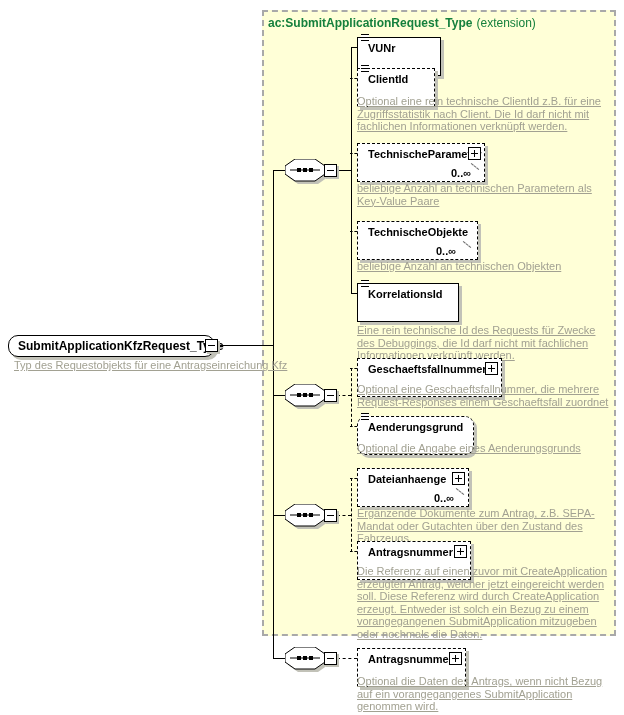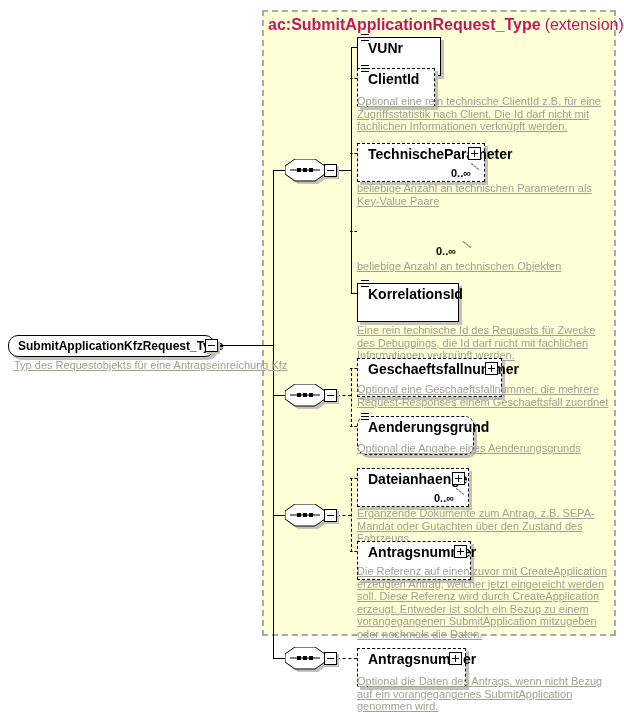--- a/index.html
+++ b/index.html
@@ -2,33 +2,33 @@
 <html><head>
 <meta charset="utf-8">
 <style>
   html,body{margin:0;padding:0;background:#fff;}
   .canvas{position:relative;width:624px;height:715px;background:#fff;
           font-family:"Liberation Sans",sans-serif;overflow:hidden;}
 
   
   .ext-box{position:absolute;left:262px;top:10px;width:354px;height:626px;
            box-sizing:border-box;background:#FFFFD7;border:2px dashed #A9A9A9;}
-  .ext-title{position:absolute;left:268px;top:16px;font-size:16px;color:#be185d;white-space:nowrap;}
+  .ext-title{position:absolute;left:268px;top:16px;font-size:12px;color:#15803d;white-space:nowrap;}
   .ext-title .b{font-weight:bold;}
   .ext-title .s{margin-left:4px;font-weight:normal;}
 
   
   .ln{position:absolute;background:#000;}
   .lnd-h{position:absolute;height:0;border-top:1px dashed #000;}
   .lnd-v{position:absolute;width:0;border-left:1px dashed #000;}
 
   
   .box{position:absolute;box-sizing:border-box;height:39px;background:#fff;
        border:1px solid #000;box-shadow:3px 3px 0 #C2C2B8;
-       font-size:14px;font-weight:bold;color:#000;line-height:18px;
+       font-size:11px;font-weight:bold;color:#000;line-height:18px;
        padding:1px 6px 8px 10px;white-space:nowrap;cursor:default;}
   .box.optional{border-style:dashed;}
   .box.haspad{padding-right:21px;}
   .root{position:absolute;box-sizing:border-box;height:22px;background:#fff;
         border:1px solid #000;border-radius:10px;box-shadow:3px 3px 0 #C2C2B8;
         font-size:12px;font-weight:bold;line-height:19px;padding:1px 4px 0 9px;white-space:nowrap;}
 
   
   .lines-icon{position:absolute;top:-4px;left:3px;width:8px;height:8px;background:#fff;
       background-image:repeating-linear-gradient(to bottom,#000 0,#000 1px,#fff 1px,#fff 3px);}
@@ -151,20 +151,23 @@
   <div class="ann" style="top:95px;">Optional eine rein technische ClientId z.B. für eine Zugriffsstatistik nach Client. Die Id darf nicht mit fachlichen Informationen verknüpft werden.</div>
 
   <div class="box optional haspad" style="left:357px;top:143px;width:128px;">
     <span>TechnischeParameter</span>
     <span class="toggle plus inbox"></span>
   </div>
   <div class="notch" style="left:470px;top:166px;"></div>
   <div class="occurs" style="left:451px;top:167px;">0..∞</div>
   <div class="ann" style="top:182px;">beliebige Anzahl an technischen Parametern als Key-Value Paare</div>
 
+  <div class="box optional" style="left:357px;top:221px;width:121px;">
+    <span>TechnischeObjekte</span>
+  </div>
   <div class="notch" style="left:462px;top:244px;"></div>
   <div class="occurs" style="left:436px;top:245px;">0..∞</div>
   <div class="ann" style="top:260px;">beliebige Anzahl an technischen Objekten</div>
 
   <div class="box" style="left:357px;top:283px;width:102px;">
     <span class="lines-icon"></span>
     <span>KorrelationsId</span>
   </div>
   <div class="ann" style="top:324px;">Eine rein technische Id des Requests für Zwecke des Debuggings, die Id darf nicht mit fachlichen Informationen verknüpft werden.</div>
 

